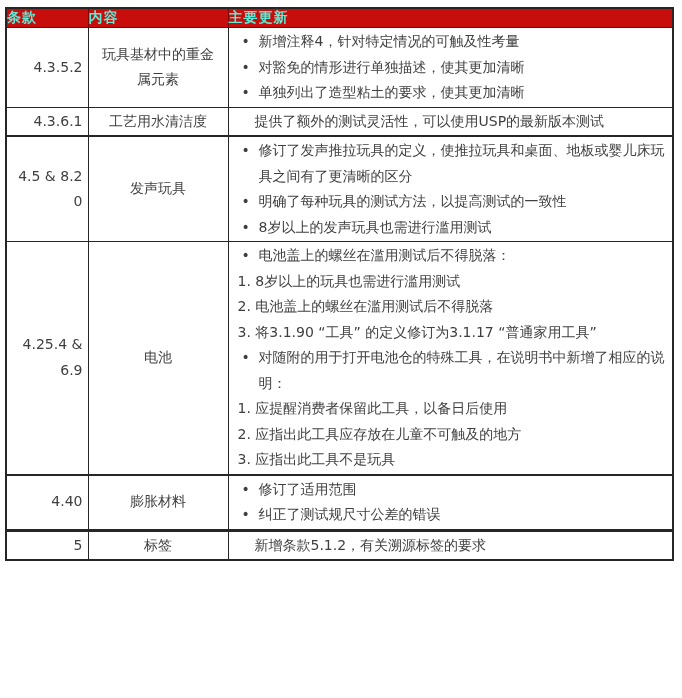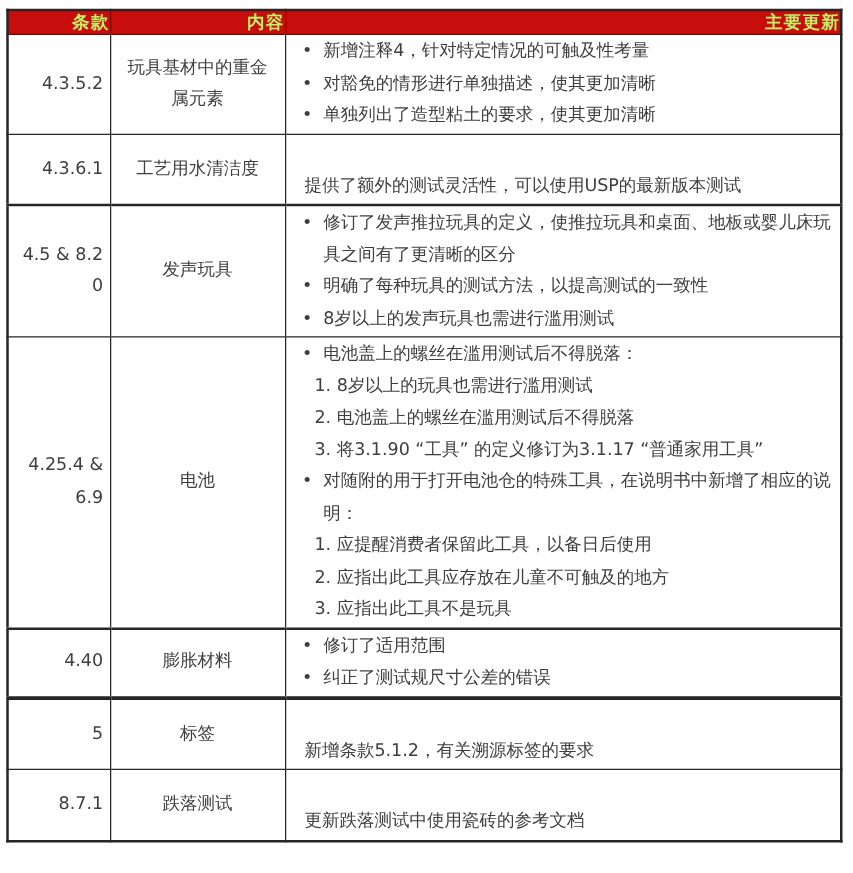--- a/index.html
+++ b/index.html
@@ -19,25 +19,25 @@
     border-collapse: collapse;
     table-layout: fixed;
     border: 2px solid #262626;
   }
   col.c-clause  { width: 82px; }
   col.c-content { width: 140px; }
   col.c-updates { width: 445px; }
 
   th {
     background: #c80d0d;
-    color: #bef264;
+    color: #5eead4;
     font-size: 14px;
     font-weight: bold;
     height: 14px;
-    text-align: right;
+    text-align: left;
     vertical-align: middle;
     border: 1px solid #7a0606;
     letter-spacing: 1px;
   }
   td {
     border: 1px solid #262626;
     color: #3f3f3f;
     font-size: 14px;
     vertical-align: middle;
     line-height: 25.5px;
@@ -52,22 +52,22 @@
   }
   td.content {
     text-align: center;
     padding: 1px 10px;
   }
   td.updates {
     text-align: left;
     padding: 1px 6px 1px 0;
   }
   .u-line { position: relative; }
-  .u-plain { padding-left: 15px; margin-top: 28px; }
-  .u-num   { padding-left: 23px; }
+  .u-plain { padding-left: 26px; }
+  .u-num   { padding-left: 9px; }
   .u-bullet { padding-left: 30px; }
   .u-bullet::before {
     content: "\2022";
     position: absolute;
     left: 13px;
     top: 0;
     color: #3f3f3f;
     font-size: 14px;
   }
 </style>
@@ -136,22 +136,15 @@
             <div class="u-line u-bullet">纠正了测试规尺寸公差的错误</div>
           </td>
         </tr>
         <tr>
           <td class="clause">5</td>
           <td class="content">标签</td>
           <td class="updates">
             <div class="u-line u-plain">新增条款5.1.2，有关溯源标签的要求</div>
           </td>
         </tr>
-        <tr>
-          <td class="clause">8.7.1</td>
-          <td class="content">跌落测试</td>
-          <td class="updates">
-            <div class="u-line u-plain">更新跌落测试中使用瓷砖的参考文档</div>
-          </td>
-        </tr>
       </tbody>
   </table>
 </div>
 
 </body></html>

